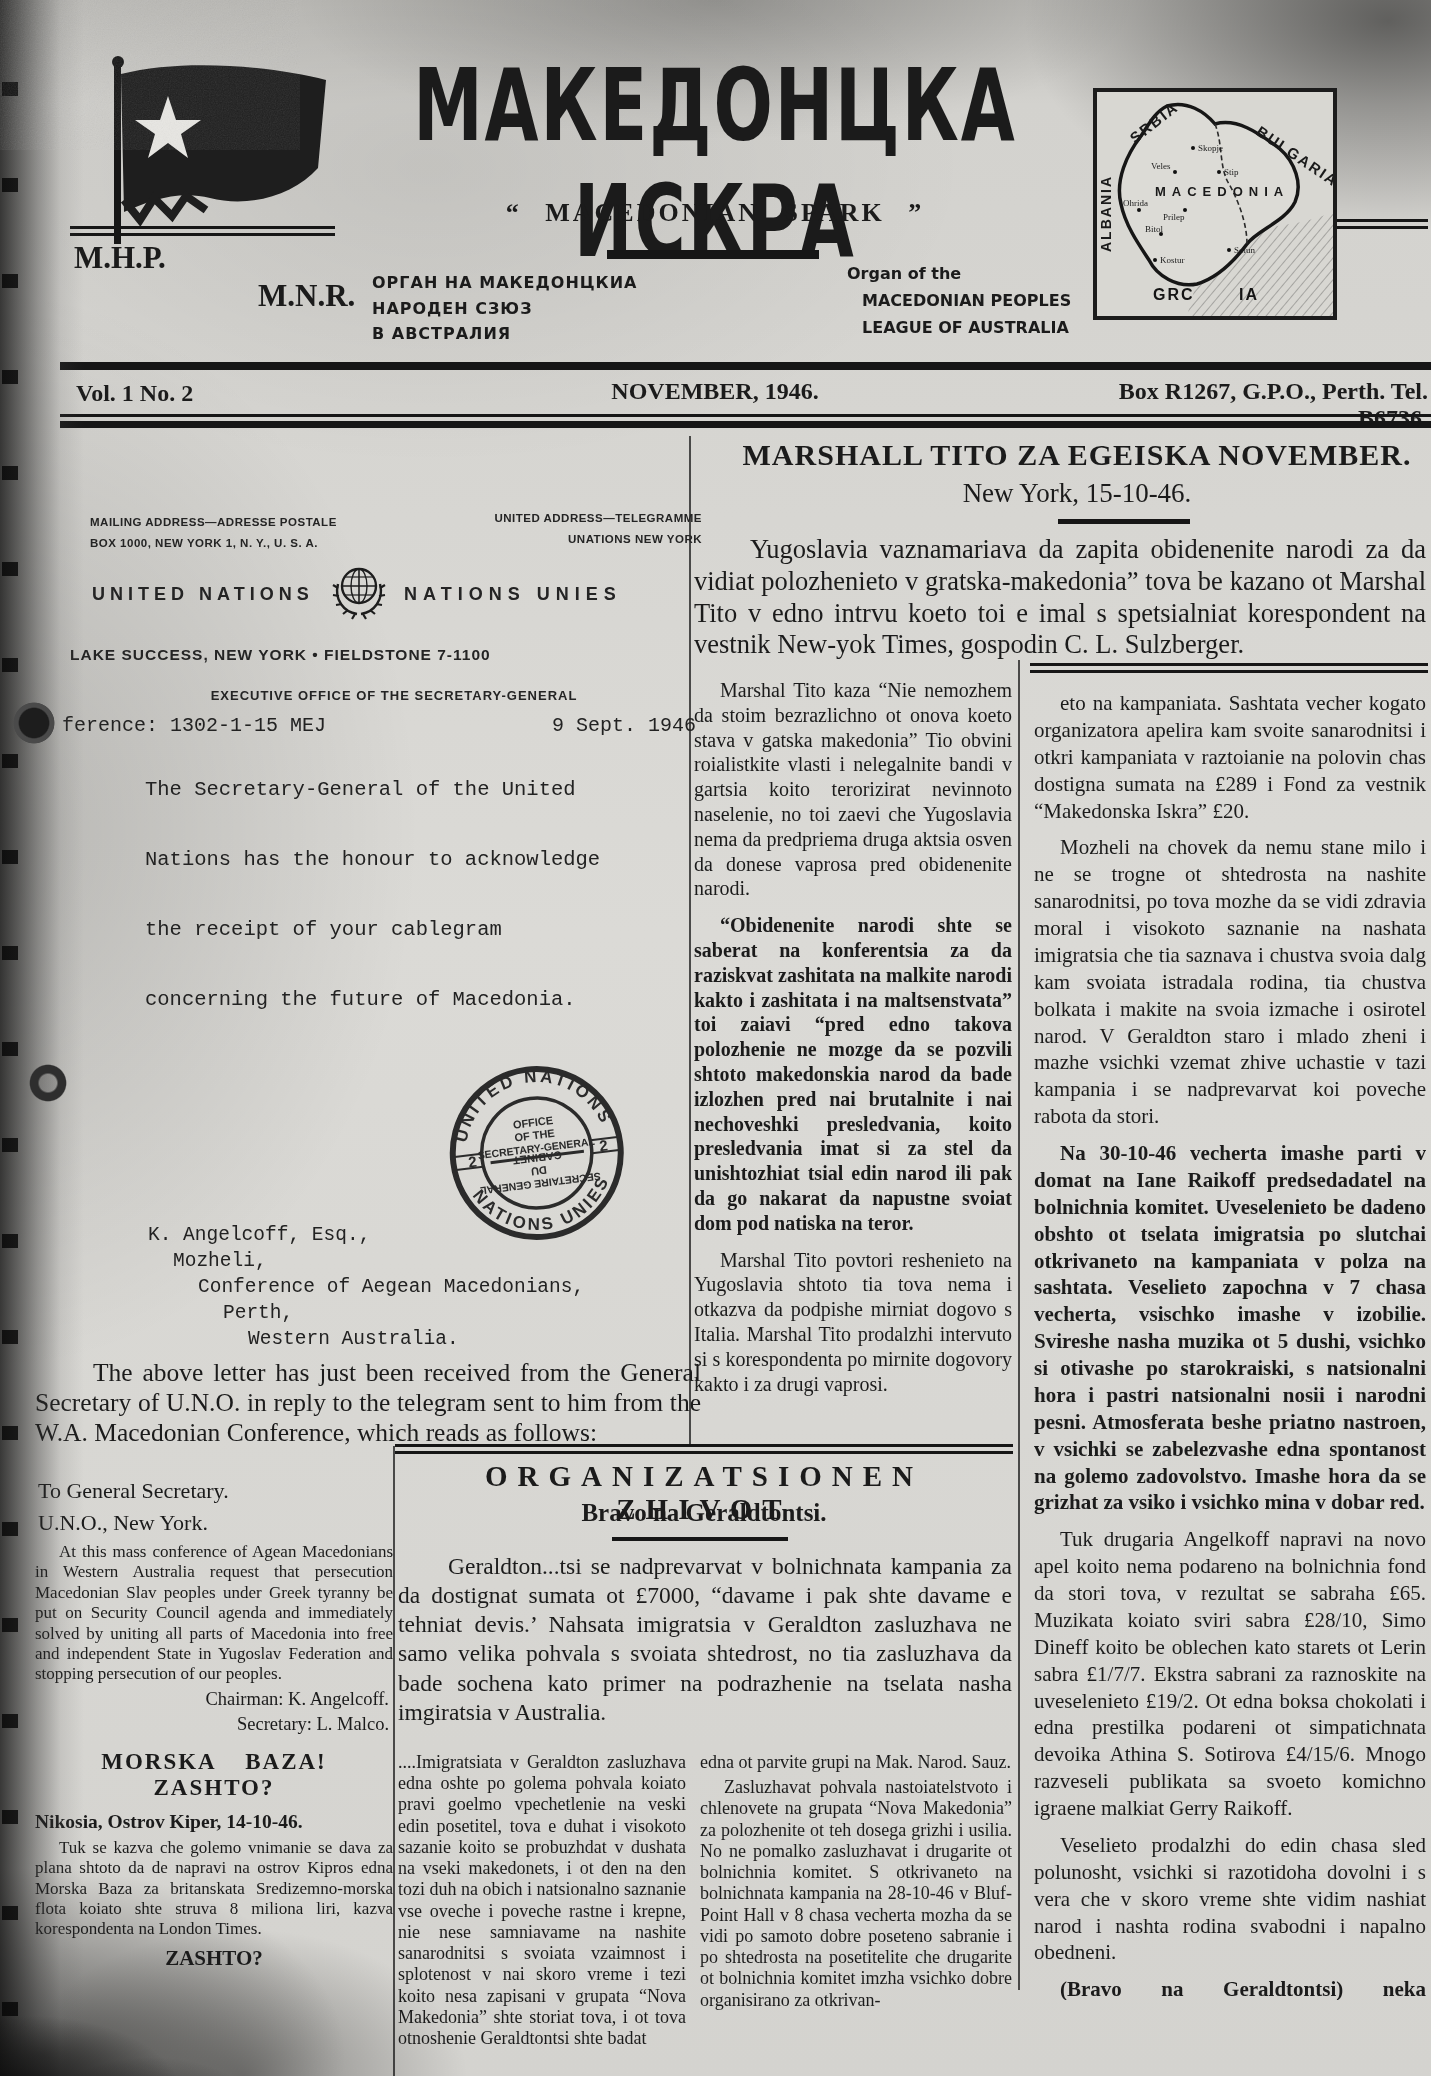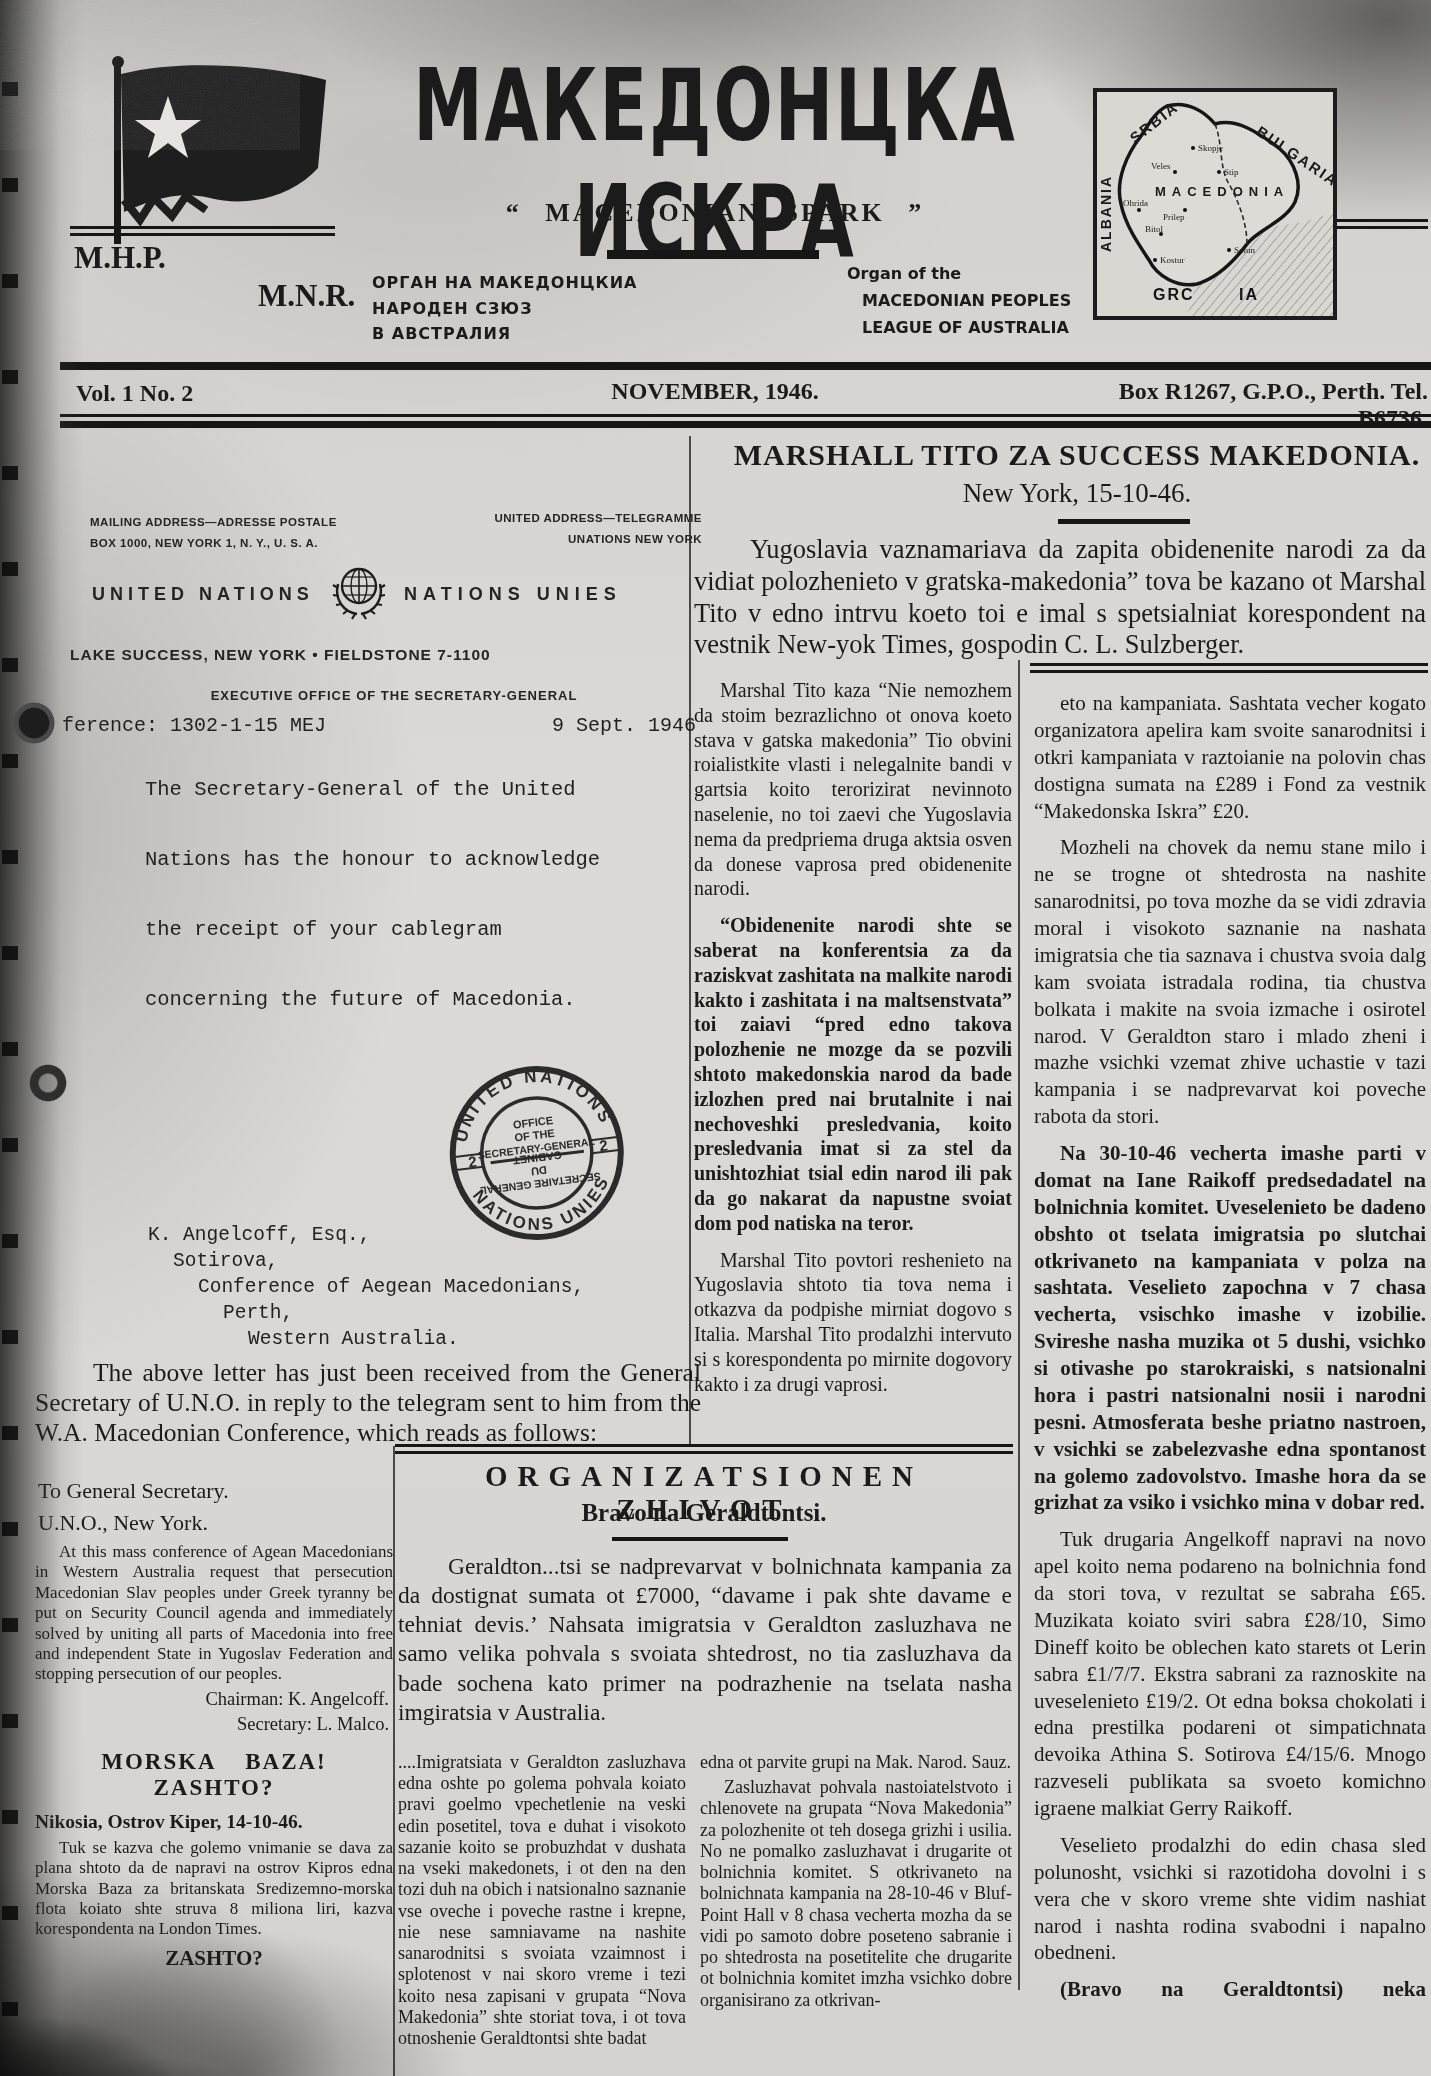--- a/index.html
+++ b/index.html
@@ -260,41 +260,41 @@
         <g transform="rotate(180 89 89)">
           <text x="89" y="62" font-size="10.5">SECRETAIRE GENERAL</text>
           <text x="89" y="75" font-size="11">DU</text>
           <text x="89" y="88" font-size="11">CABINET</text>
         </g>
       </g>
     </svg>
   </div>
 
   <div class="abs mono rcp rcp0">K. Angelcoff, Esq.,</div>
-  <div class="abs mono rcp rcp1">Sotirova,</div>
+  <div class="abs mono rcp rcp1">Mozheli,</div>
   <div class="abs mono rcp rcp2">Conference of Aegean Macedonians,</div>
   <div class="abs mono rcp rcp3">Perth,</div>
   <div class="abs mono rcp rcp4">Western Australia.</div>
 
   <div class="abs uno-intro">The above letter has just been received from the General Secretary of U.N.O. in reply to the telegram sent to him from the W.A. Macedonian Conference, which reads as follows:</div>
   <div class="abs tg-to1">To General Secretary.</div>
   <div class="abs tg-to2">U.N.O., New York.</div>
 
   <div class="abs left-flow">
     <p class="tg-body">At this mass conference of Agean Macedonians in Western Australia request that persecution Macedonian Slav peoples under Greek tyranny be put on Security Council agenda and immediately solved by uniting all parts of Macedonia into free and independent State in Yugoslav Federation and stopping persecution of our peoples.</p>
     <p class="tg-sig">Chairman: K. Angelcoff.</p>
     <p class="tg-sig">Secretary: L. Malco.</p>
     <p class="mb-title">MORSKA BAZA!</p>
     <p class="mb-title2">ZASHTO?</p>
     <p class="mb-date">Nikosia, Ostrov Kiper, 14-10-46.</p>
     <p class="mb-body">Tuk se kazva che golemo vnimanie se dava za plana shtoto da de napravi na ostrov Kipros edna Morska Baza za britanskata Sredizemno-morska flota koiato shte struva 8 miliona liri, kazva korespondenta na London Times.</p>
     <p class="mb-close">ZASHTO?</p>
   </div>
 
-  <div class="abs tito-head">MARSHALL TITO ZA SUCCESS MAKEDONIA.</div>
+  <div class="abs tito-head">MARSHALL TITO ZA EGEISKA NOVEMBER.</div>
   <div class="abs tito-date">New York, 15-10-46.</div>
   <div class="rule tito-div"></div>
   <div class="abs tito-intro">Yugoslavia vaznamariava da zapita obidenenite narodi za da vidiat polozhenieto v gratska-makedonia” tova be kazano ot Marshal Tito v edno intrvu koeto toi e imal s spetsialniat korespondent na vestnik New-yok Times, gospodin C. L. Sulzberger.</div>
   <div class="drule rc-drule"></div>
 
   <div class="abs mid-flow">
     <p>Marshal Tito kaza “Nie nemozhem da stoim bezrazlichno ot onova koeto stava v gatska makedonia” Tio obvini roialistkite vlasti i nelegalnite bandi v gartsia koito terorizirat nevinnoto naselenie, no toi zaevi che Yugoslavia nema da predpriema druga aktsia osven da donese vaprosa pred obidenenite narodi.</p>
     <p class="bold">“Obidenenite narodi shte se saberat na konferentsia za da raziskvat zashitata na malkite narodi kakto i zashitata i na maltsenstvata” toi zaiavi “pred edno takova polozhenie ne mozge da se pozvili shtoto makedonskia narod da bade izlozhen pred nai brutalnite i nai nechoveshki presledvania, koito presledvania imat si za stel da unishtozhiat tsial edin narod ili pak da go nakarat da napustne svoiat dom pod natiska na teror.</p>
     <p>Marshal Tito povtori reshenieto na Yugoslavia shtoto tia tova nema i otkazva da podpishe mirniat dogovo s Italia. Marshal Tito prodalzhi intervuto si s korespondenta po mirnite dogovory kakto i za drugi vaprosi.</p>
   </div>

